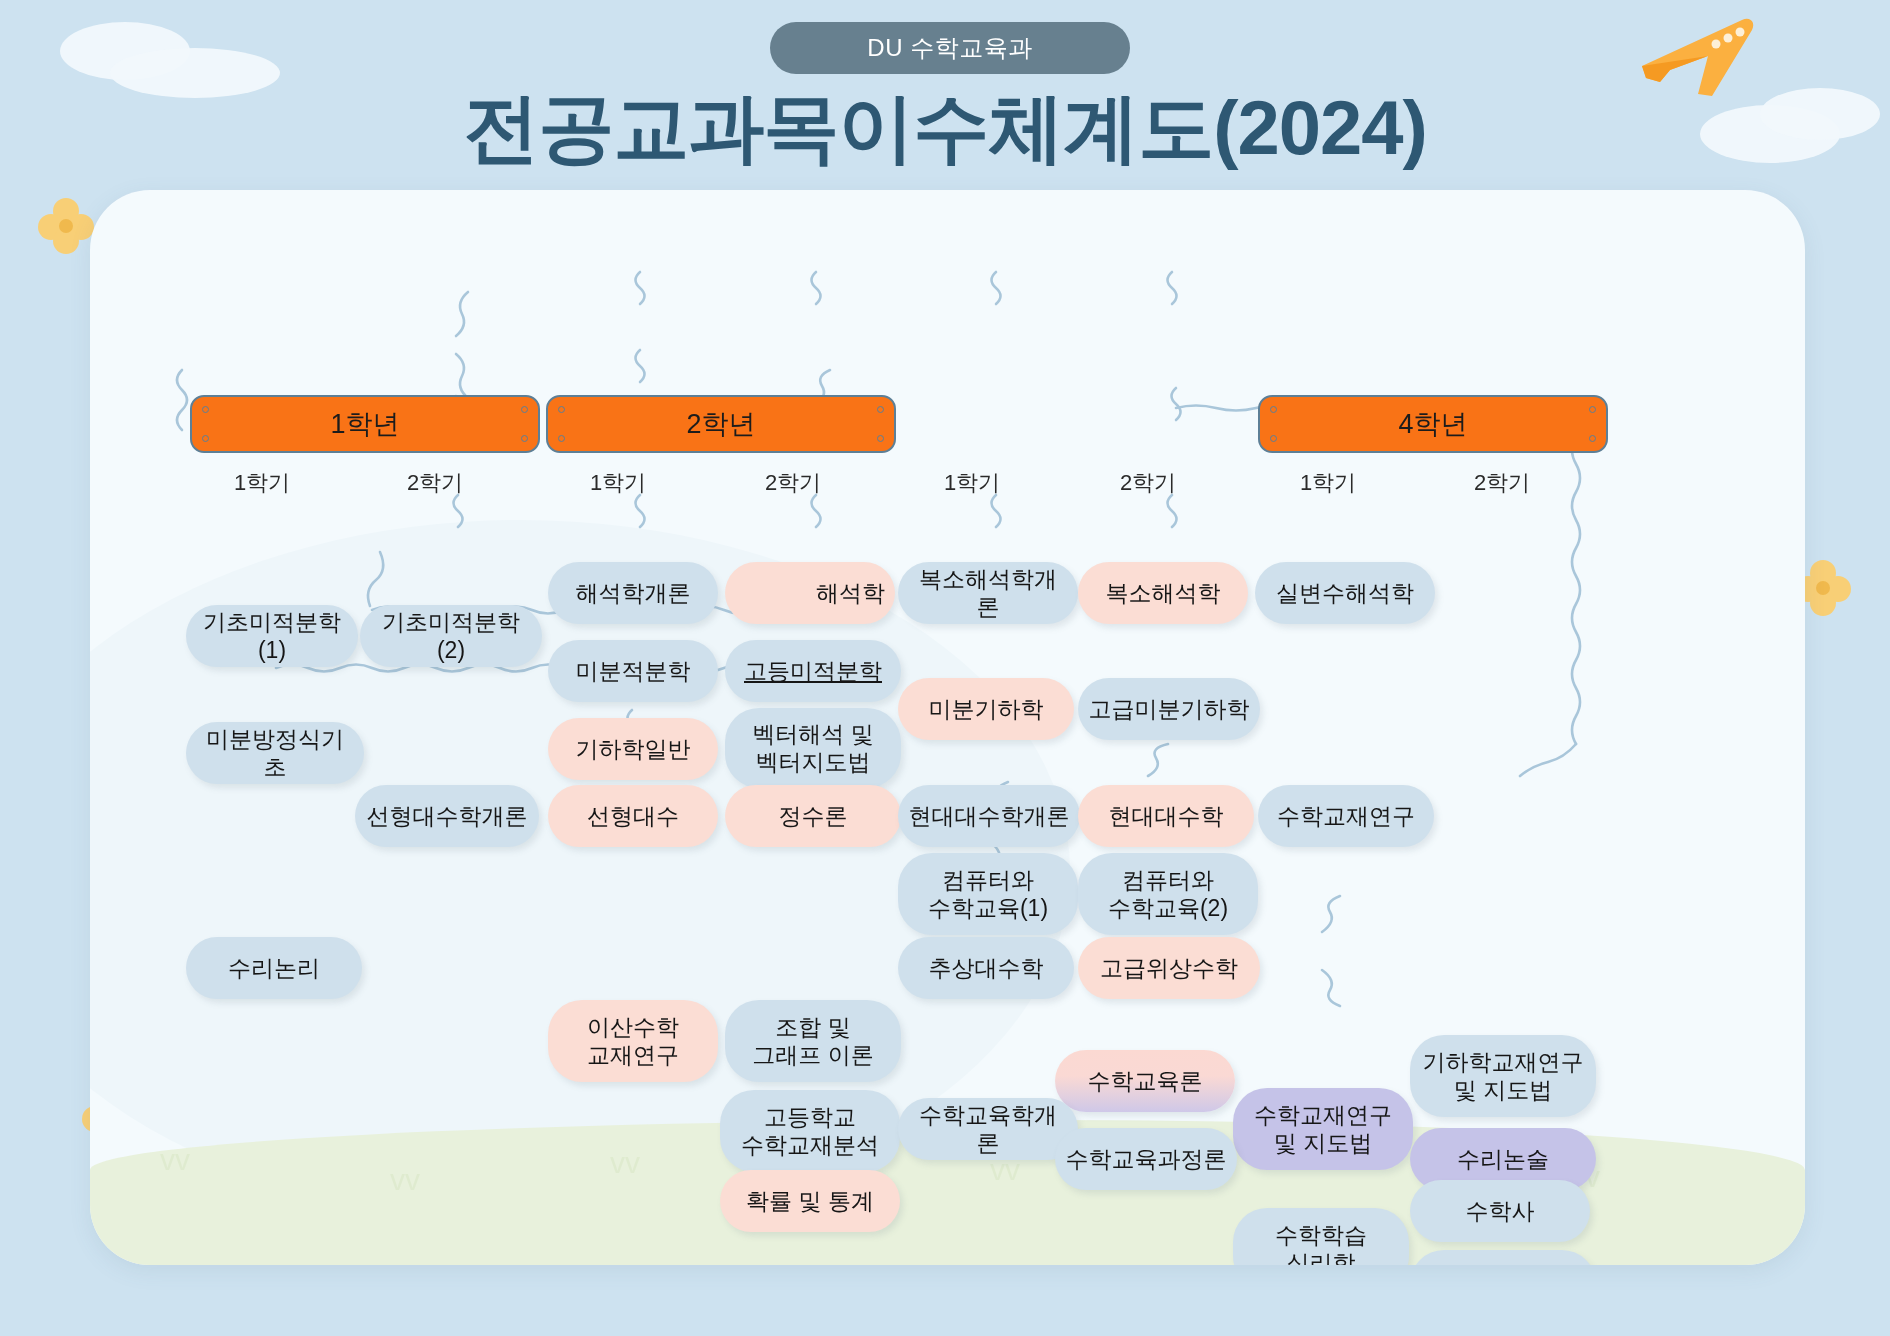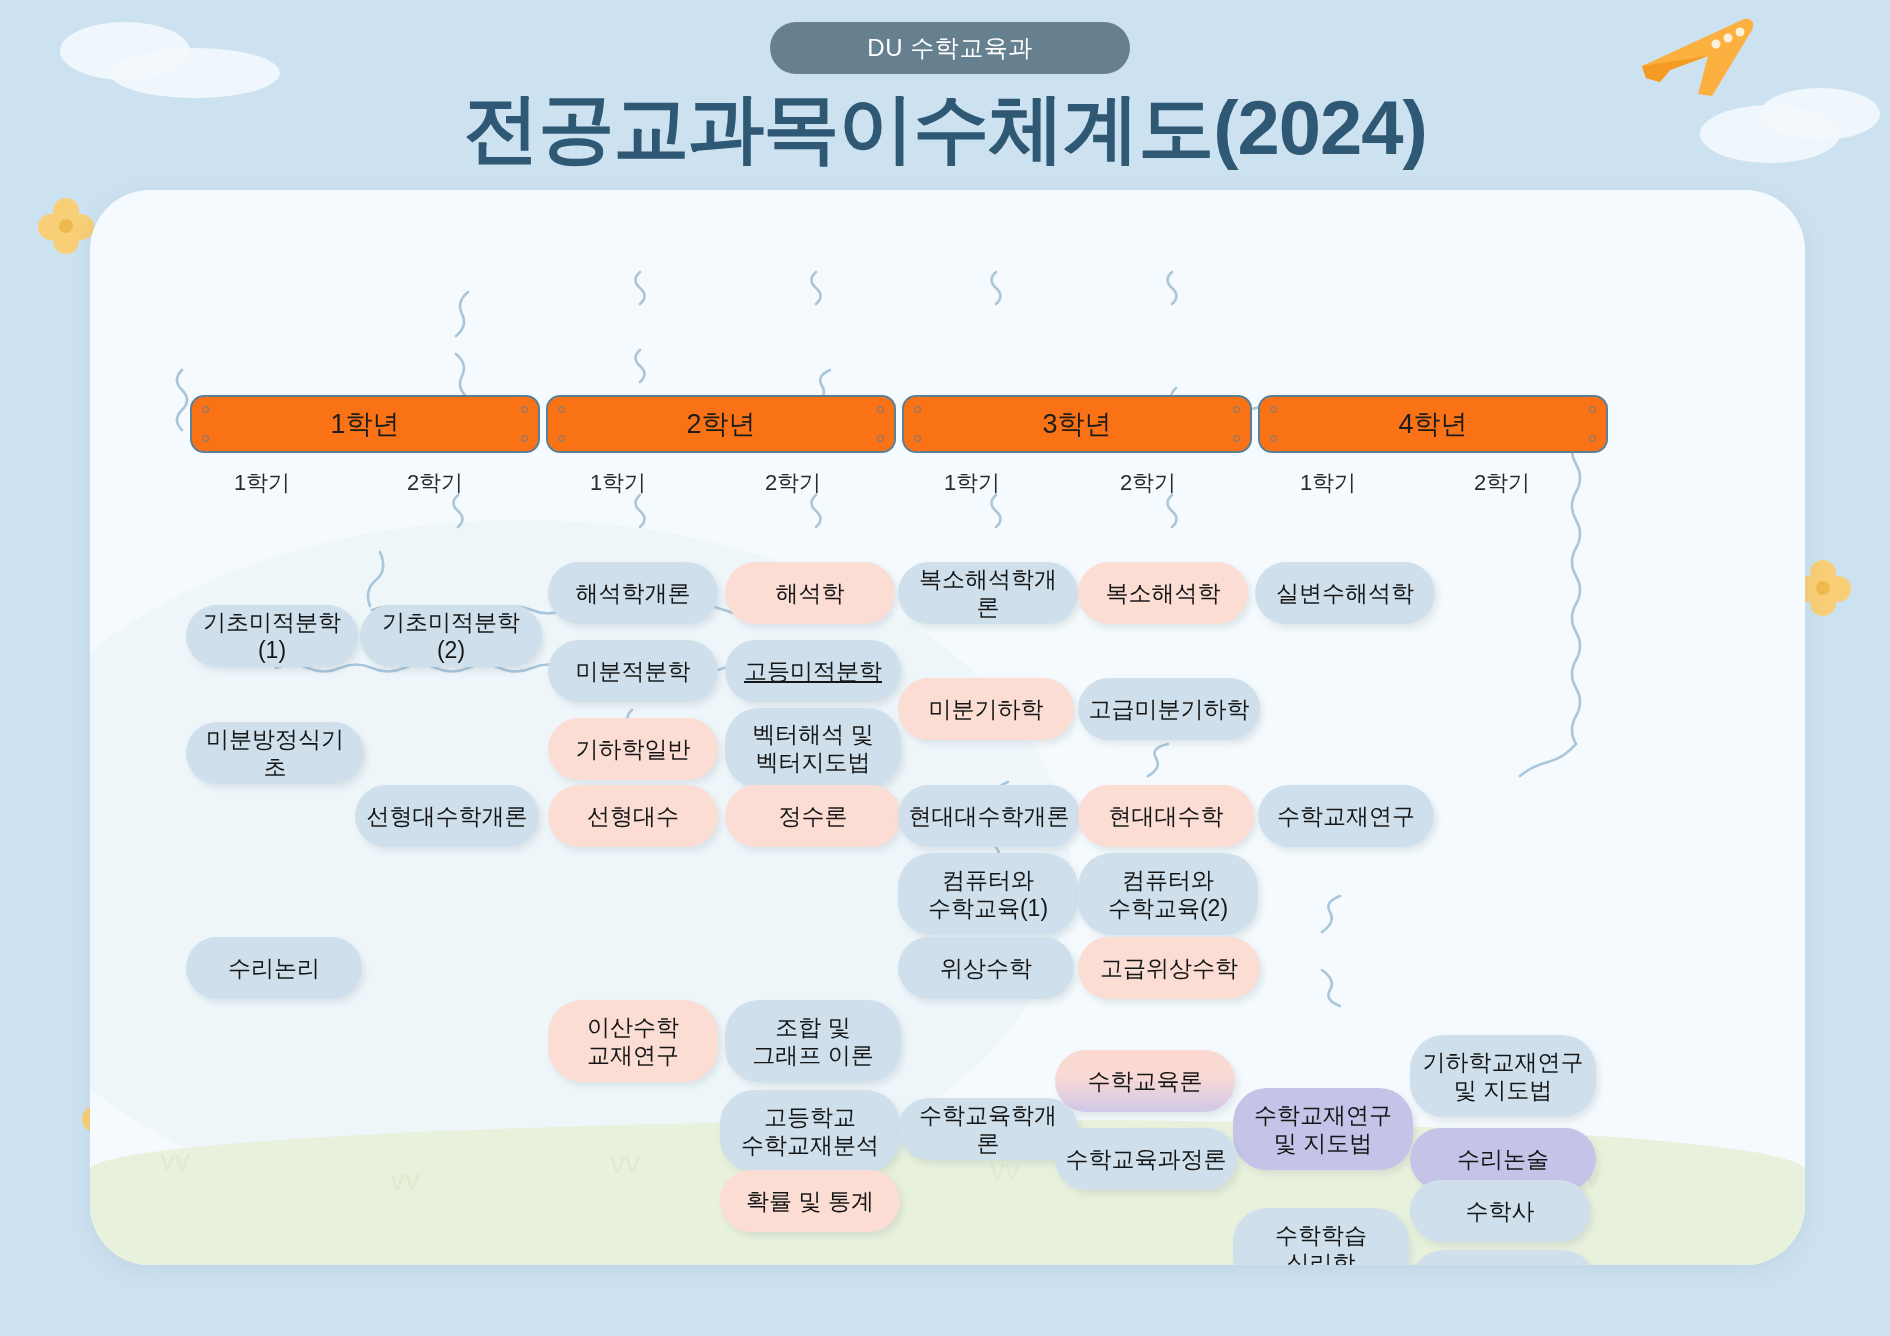--- a/index.html
+++ b/index.html
@@ -236,27 +236,20 @@
         <i class="dot d4"></i>
       <span>1학년</span>
     </div>
     <div class="year-box" style="left:356px;  width:350px;">
       <i class="dot d1"></i>
         <i class="dot d2"></i>
         <i class="dot d3"></i>
         <i class="dot d4"></i>
       <span>2학년</span>
     </div>
-    <div class="year-box" style="left:712px;  width:350px;">
-      <i class="dot d1"></i>
-        <i class="dot d2"></i>
-        <i class="dot d3"></i>
-        <i class="dot d4"></i>
-      <span>3학년</span>
-    </div>
     <div class="year-box" style="left:1068px; width:350px;">
       <i class="dot d1"></i>
         <i class="dot d2"></i>
         <i class="dot d3"></i>
         <i class="dot d4"></i>
       <span>4학년</span>
     </div>
   </div>
 
   <div class="sem-label" style="left:112px; top:278px;">1학기</div>
@@ -274,21 +267,21 @@
       </div>
       <div class="node n-blue" style="left: 270px; top: 415px; width: 182px; height: 62px;">
         <span style="white-space: pre-line;">기초미적분학(2)</span>
       </div>
       <div class="node n-blue" style="left: 96px; top: 532px; width: 178px; height: 62px;">
         <span style="white-space: pre-line;">미분방정식기초</span>
       </div>
       <div class="node n-blue" style="left: 458px; top: 372px; width: 170px; height: 62px;">
         <span style="white-space: pre-line;">해석학개론</span>
       </div>
-      <div class="node n-pink" style="left: 635px; top: 372px; width: 170px; height: 62px;">
+      <div class="node n-pink" style="left: 635px; top: 372px; width: 170px; height: 62px; justify-content: flex-end;">
         <span style="white-space: pre-line;">해석학</span>
       </div>
       <div class="node n-blue" style="left: 808px; top: 372px; width: 180px; height: 62px;">
         <span style="white-space: pre-line;">복소해석학개론</span>
       </div>
       <div class="node n-pink" style="left: 988px; top: 372px; width: 170px; height: 62px;">
         <span style="white-space: pre-line;">복소해석학</span>
       </div>
       <div class="node n-blue" style="left: 1165px; top: 372px; width: 180px; height: 62px;">
         <span style="white-space: pre-line;">실변수해석학</span>
@@ -335,21 +328,21 @@
 수학교육(1)</span>
       </div>
       <div class="node n-blue" style="left: 988px; top: 663px; width: 180px; height: 82px;">
         <span style="white-space: pre-line;">컴퓨터와
 수학교육(2)</span>
       </div>
       <div class="node n-blue" style="left: 96px; top: 747px; width: 176px; height: 62px;">
         <span style="white-space: pre-line;">수리논리</span>
       </div>
       <div class="node n-blue" style="left: 808px; top: 747px; width: 176px; height: 62px;">
-        <span style="white-space: pre-line;">위상수학</span>
+        <span style="white-space: pre-line;">추상대수학</span>
       </div>
       <div class="node n-pink" style="left: 988px; top: 747px; width: 182px; height: 62px;">
         <span style="white-space: pre-line;">고급위상수학</span>
       </div>
       <div class="node n-pink" style="left: 458px; top: 810px; width: 170px; height: 82px;">
         <span style="white-space: pre-line;">이산수학
 교재연구</span>
       </div>
       <div class="node n-blue" style="left: 635px; top: 810px; width: 176px; height: 82px;">
         <span style="white-space: pre-line;">조합 및

